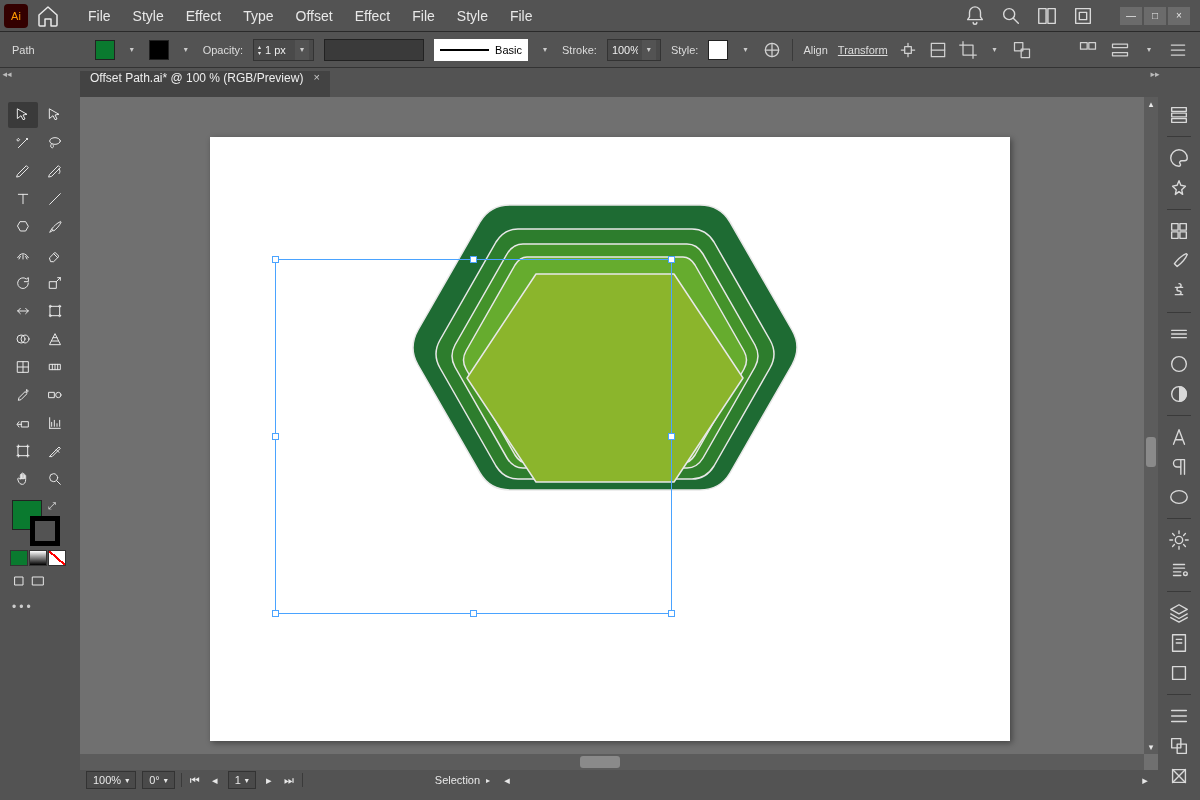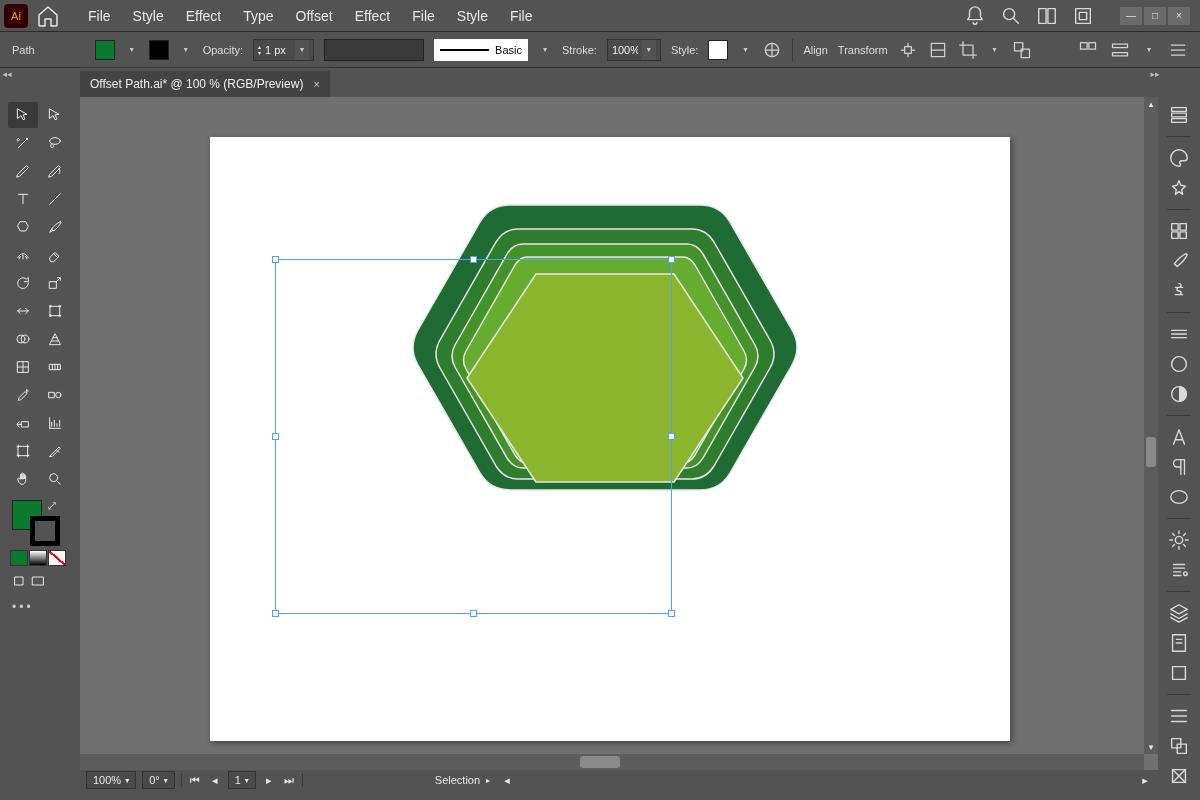--- a/index.html
+++ b/index.html
@@ -33,21 +33,21 @@
 .ctrl-sep { width:1px; height:22px; background:#3a3a3a; }
 .ctrl-right { margin-left:auto; display:flex; gap:12px; align-items:center;}
 .ctrl-icn { width:20px; height:20px; display:flex; align-items:center; justify-content:center; opacity:.85;}
 
 
 .strip-left,.strip-right{position:absolute; top:68px; width:14px; height:12px; background:#535353; font-size:9px; display:flex; align-items:center; justify-content:center; color:#bbb;}
 .strip-left{left:0;} .strip-right{right:38px;}
 
 
 .tabrow { position:absolute; left:80px; top:71px; height:26px; display:flex; align-items:center;}
-.doc-tab { background:#434343; height:26px; display:flex; align-items:center; padding:0 10px; gap:10px; font-size:12px; color:#eee;}
+.doc-tab { background:#434343; height:26px; display:flex; align-items:flex-start; padding:0 10px; gap:10px; font-size:12px; color:#eee;}
 .doc-tab .x { font-size:11px; color:#ccc;}
 
 
 .tools { position:absolute; left:6px; top:98px; width:66px; background:#535353; padding:4px 2px; display:grid; grid-template-columns:repeat(2,30px); gap:2px; justify-content:center;}
 .tool { width:30px; height:26px; display:flex; align-items:center; justify-content:center; border-radius:2px; }
 .tool.sel { background:#3a3a3a; }
 .tool svg{ width:16px; height:16px; }
 .tool.wide { grid-column:1/3; justify-content:flex-start; padding-left:4px;}
 .fillstroke { grid-column:1/3; height:48px; position:relative; margin-top:4px;}
 .fillstroke .fill{ position:absolute; left:4px; top:2px; width:30px; height:30px; background:#0a7a2f; border:1px solid #222;}
@@ -168,21 +168,21 @@
   <span class="swatch white"></span>
     <span class="dd"></span>
   <div class="ctrl-icn">
       <svg viewBox="0 0 24 24">
         <circle cx="12" cy="12" r="8"></circle>
         <path d="M12 4v16M4 12h16"></path>
       </svg>
     </div>
   <div class="ctrl-sep"></div>
   <span class="ctrl-label" style="">Align</span>
-  <span class="ctrl-label" style="">Transform</span>
+  <span class="ctrl-label" style="text-decoration:underline">Transform</span>
   <div class="ctrl-icn">
       <svg viewBox="0 0 24 24">
         <path d="M4 12h4m8 0h4M12 4v4m0 8v4"></path>
         <rect x="8" y="8" width="8" height="8"></rect>
       </svg>
     </div>
   <div class="ctrl-icn">
       <svg viewBox="0 0 24 24">
         <rect x="4" y="4" width="16" height="16"></rect>
         <path d="M4 12h16"></path>

